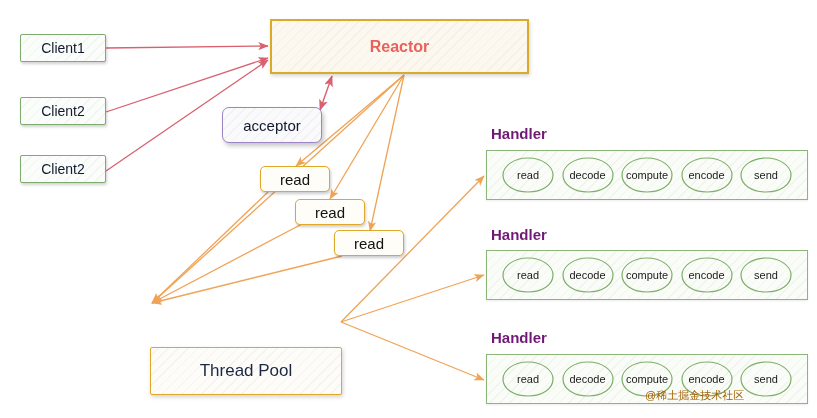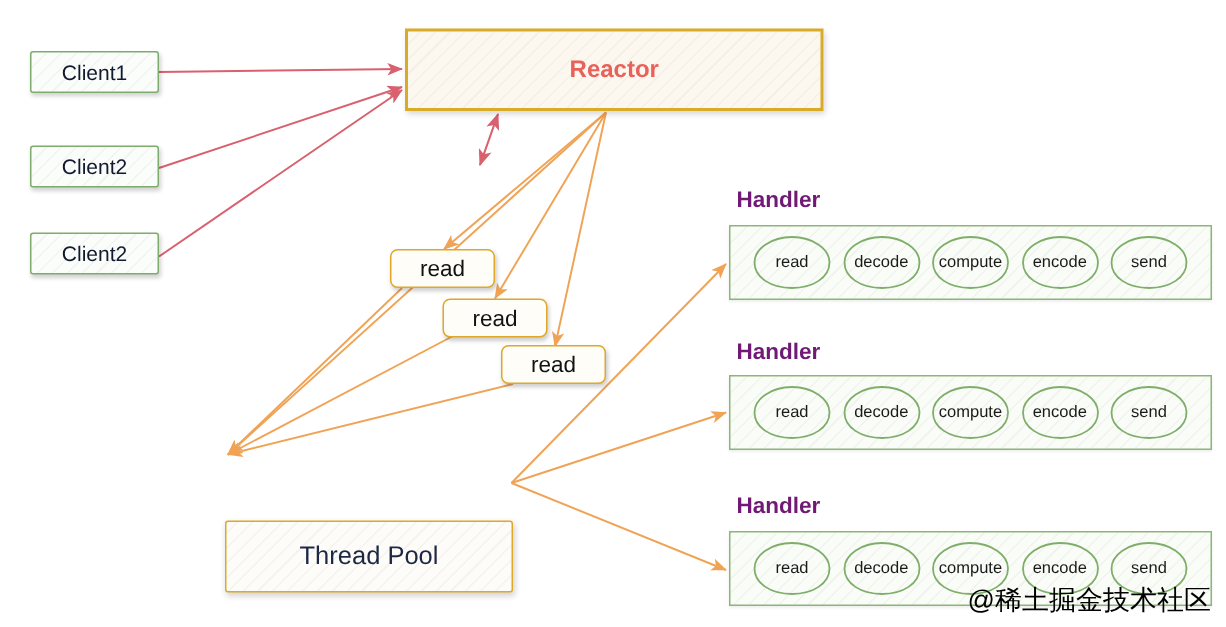--- a/index.html
+++ b/index.html
@@ -141,22 +141,22 @@
   }
   .stage-label {
     position: relative;
     z-index: 2;
     white-space: nowrap;
   }
 
   
   .watermark {
     position: absolute;
-    color: #000000;
-    font-size: 18px;
+    color: #a16207;
+    font-size: 11px;
     z-index: 6;
     white-space: nowrap;
   }
 </style>
 </head>
 <body>
 
 <div id="canvas">
 
   <svg id="edges" viewBox="0 0 817 418" xmlns="http://www.w3.org/2000/svg">
@@ -206,24 +206,27 @@
   <div class="node client hatch" style="left:20px;  top:34px;  width:86px; height:28px;">
     <span>Client1</span>
   </div>
   <div class="node client hatch" style="left:20px;  top:97px;  width:86px; height:28px;">
     <span>Client2</span>
   </div>
   <div class="node client hatch" style="left:20px;  top:155px; width:86px; height:28px;">
     <span>Client2</span>
   </div>
 
-  <div class="node reactor hatch" style="left:270px; top:19px; width:279px; height:55px;">
+  <div class="node reactor hatch" style="left:270px; top:19px; width:259px; height:55px;">
     <span>Reactor</span>
   </div>
 
+  <div class="node acceptor hatch" style="left:222px; top:107px; width:100px; height:36px;">
+    <span>acceptor</span>
+  </div>
 
   <div class="node readbox" style="left:260px; top:166px; width:70px; height:26px;">
     <span>read</span>
   </div>
   <div class="node readbox" style="left:295px; top:199px; width:70px; height:26px;">
     <span>read</span>
   </div>
   <div class="node readbox" style="left:334px; top:230px; width:70px; height:26px;">
     <span>read</span>
   </div>

